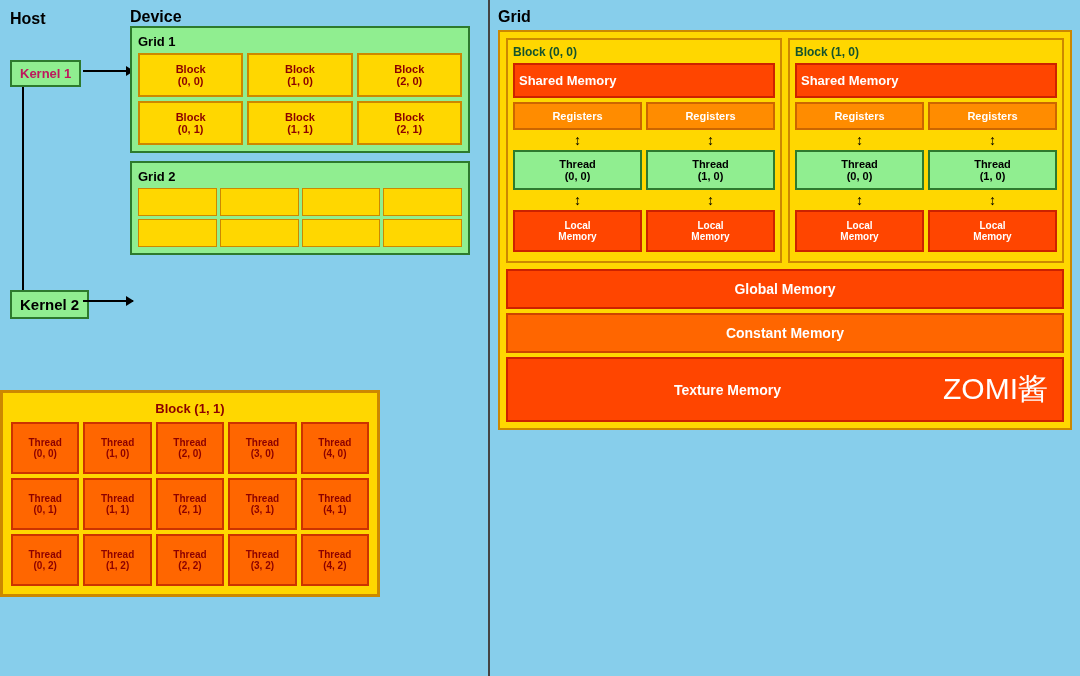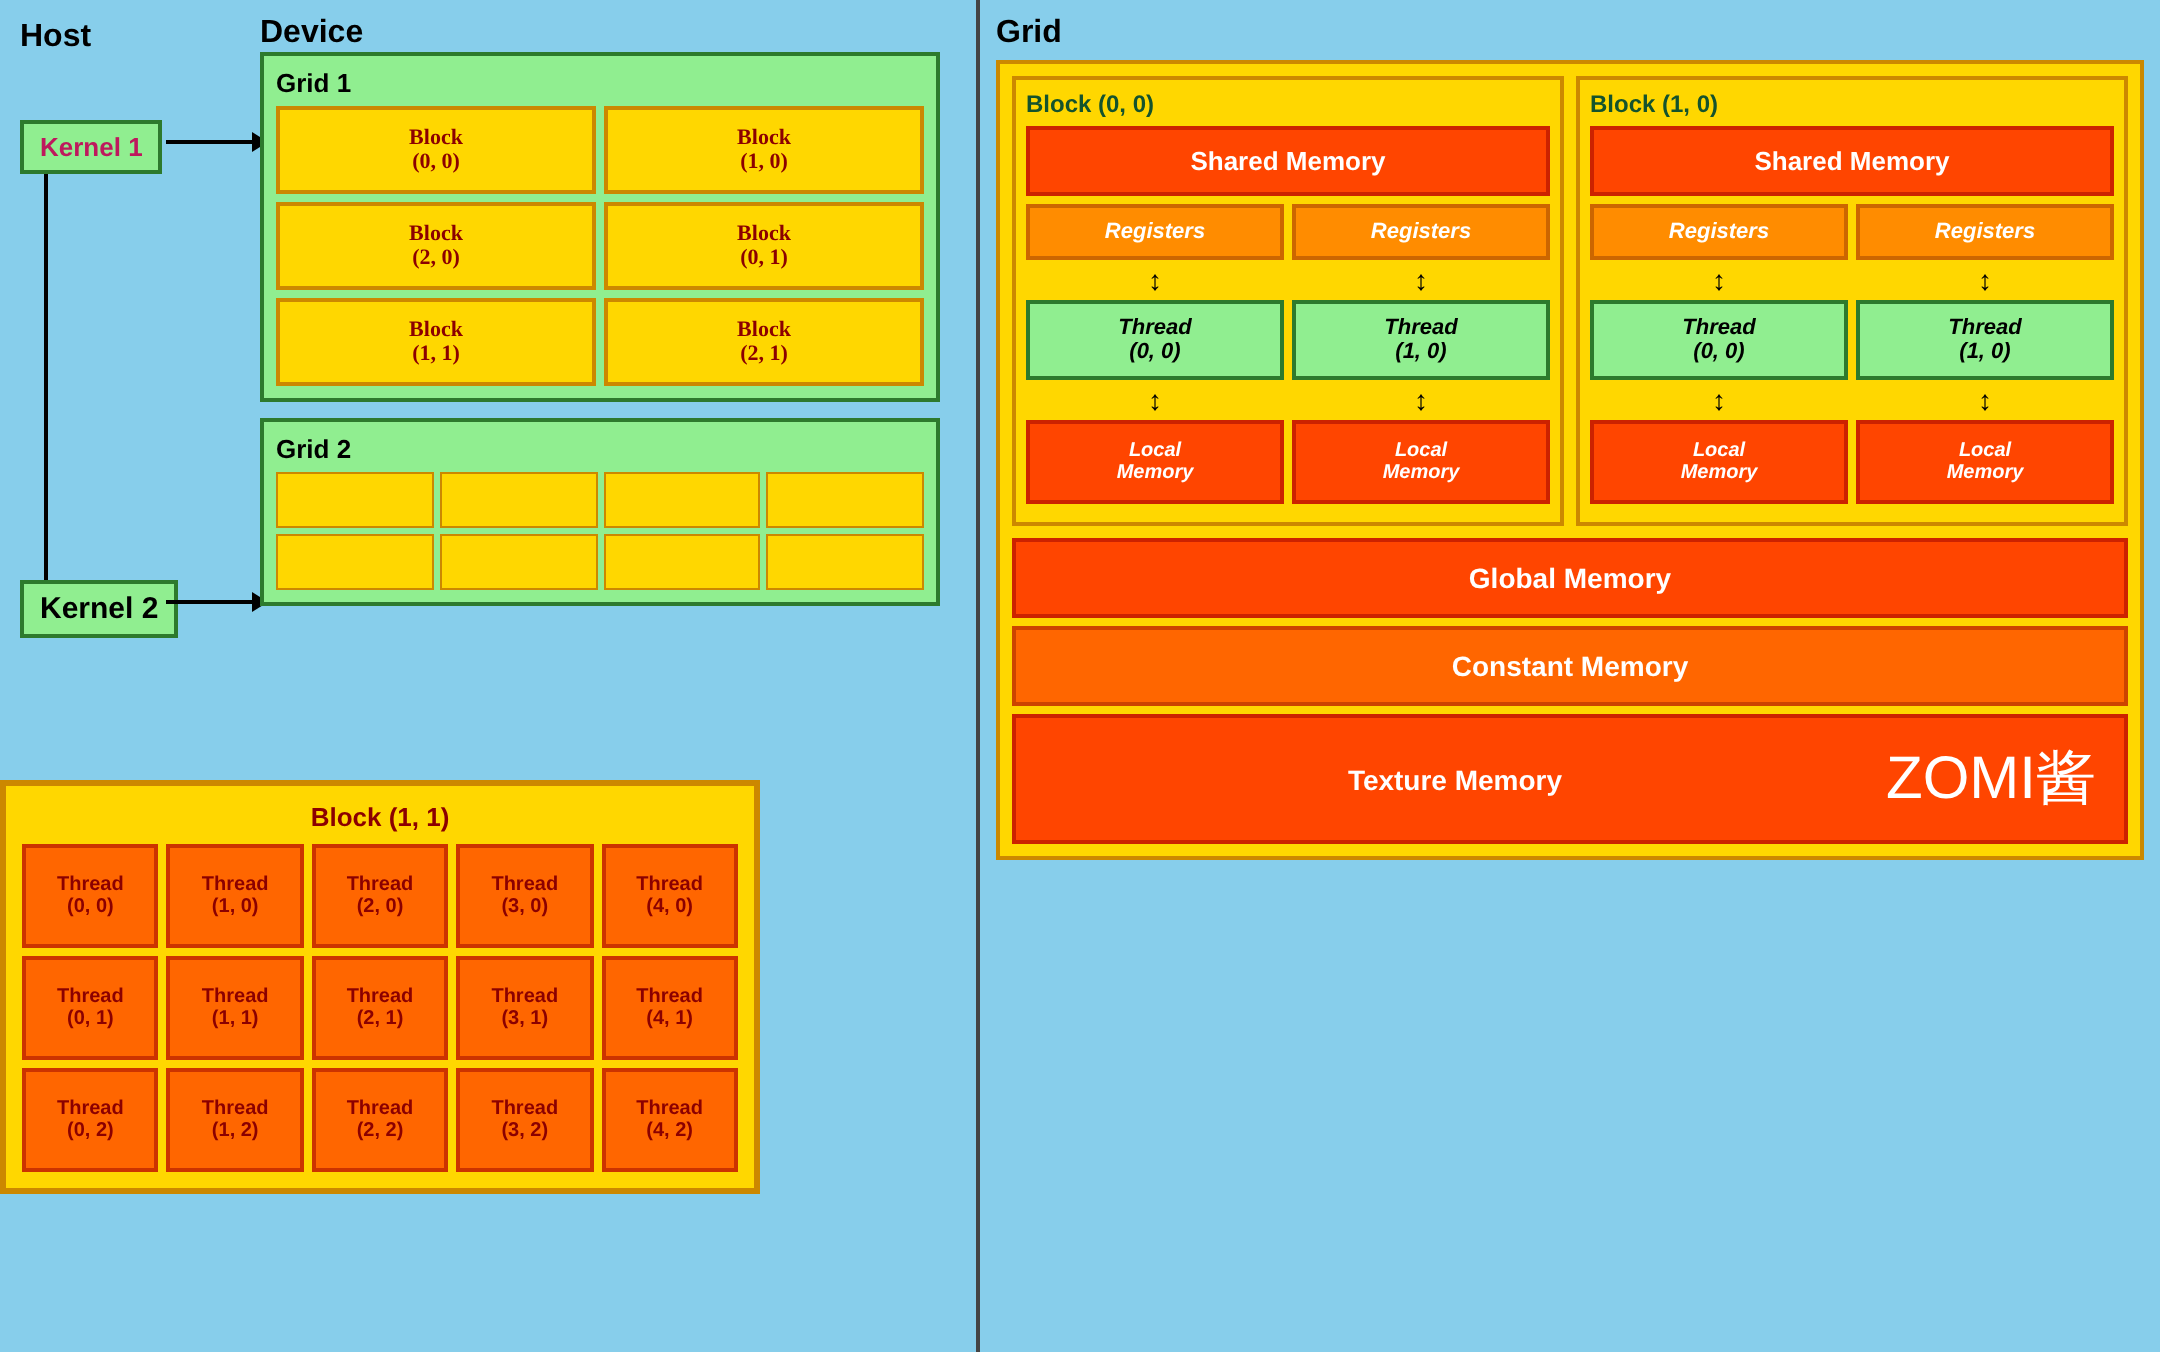--- a/index.html
+++ b/index.html
@@ -54,23 +54,22 @@
 
     .grid-label {
       font-size: 13px;
       font-weight: bold;
       color: #000;
       margin-bottom: 4px;
     }
 
     .block-grid {
       display: grid;
-      grid-template-columns: repeat(2, 1fr);
+      grid-template-columns: repeat(3, 1fr);
       gap: 4px;
-      font-family: Liberation Serif, serif;
     }
 
     .block-cell {
       background: #FFD700;
       border: 2px solid #cc8800;
       padding: 4px;
       font-size: 11px;
       font-weight: bold;
       color: #8B0000;
       text-align: center;
@@ -259,42 +258,40 @@
     .block-detail-title {
       font-size: 12px;
       font-weight: bold;
       color: #14532d;
       margin-bottom: 4px;
     }
 
     .shared-mem-bar {
       background: #FF4500;
       border: 2px solid #cc2200;
-      text-align: center;
       font-size: 13px;
       font-weight: bold;
       color: #fff;
       padding: 8px 4px;
       margin-bottom: 4px;
     }
 
     .threads-registers-row {
       display: flex;
       flex-direction: row;
       gap: 4px;
       margin-bottom: 4px;
     }
 
     .thread-col {
       flex: 1;
       display: flex;
       flex-direction: column;
       align-items: center;
       gap: 3px;
-      font-style: italic;
     }
 
     .reg-box {
       background: #FF8C00;
       border: 2px solid #cc6600;
       font-size: 11px;
       font-weight: bold;
       color: #fff;
       text-align: center;
       padding: 6px 4px;

